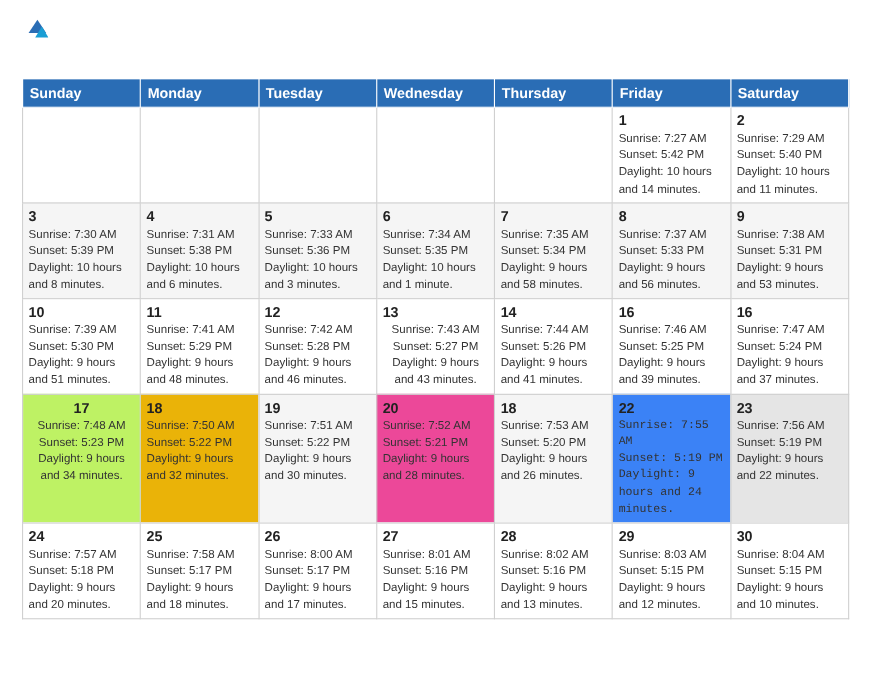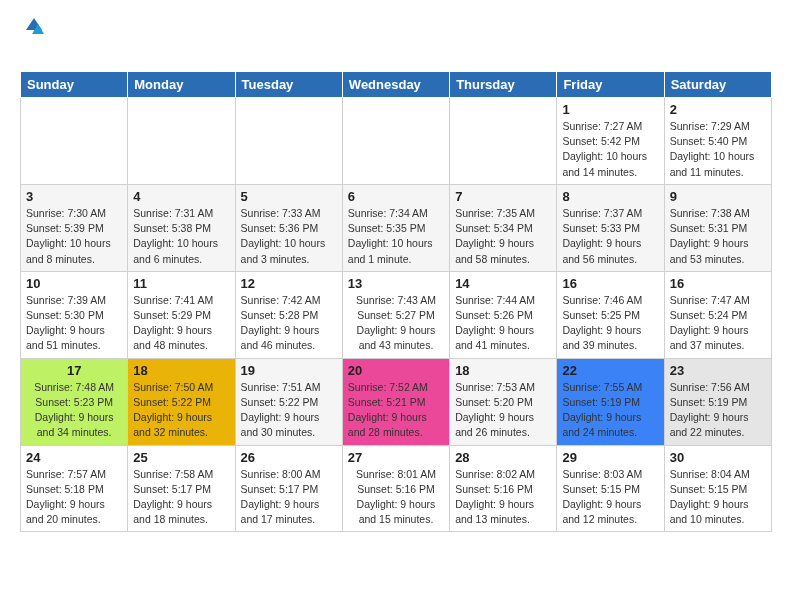--- a/index.html
+++ b/index.html
@@ -267,21 +267,21 @@
 Daylight: 9 hours and 28 minutes.</div>
           </td>
           <td style="background: rgb(245, 245, 245);">
             <span class="day-num">18</span>
             <div class="day-info" style="white-space: pre-line;">Sunrise: 7:53 AM
 Sunset: 5:20 PM
 Daylight: 9 hours and 26 minutes.</div>
           </td>
           <td style="background: #3b82f6;">
             <span class="day-num">22</span>
-            <div class="day-info" style="white-space: pre-line;">Sunrise: 7:55 AM
+            <div class="day-info" style="white-space: pre-line; font-family: Liberation Mono, monospace;">Sunrise: 7:55 AM
 Sunset: 5:19 PM
 Daylight: 9 hours and 24 minutes.</div>
           </td>
           <td style="background: #e5e5e5;">
             <span class="day-num">23</span>
             <div class="day-info" style="white-space: pre-line;">Sunrise: 7:56 AM
 Sunset: 5:19 PM
 Daylight: 9 hours and 22 minutes.</div>
           </td>
         </tr>
@@ -299,21 +299,21 @@
 Daylight: 9 hours and 18 minutes.</div>
           </td>
           <td>
             <span class="day-num">26</span>
             <div class="day-info" style="white-space: pre-line;">Sunrise: 8:00 AM
 Sunset: 5:17 PM
 Daylight: 9 hours and 17 minutes.</div>
           </td>
           <td>
             <span class="day-num">27</span>
-            <div class="day-info" style="white-space: pre-line; text-align: center;">Sunrise: 8:01 AM
+            <div class="day-info" style="white-space: pre-line;">Sunrise: 8:01 AM
 Sunset: 5:16 PM
 Daylight: 9 hours and 15 minutes.</div>
           </td>
           <td>
             <span class="day-num">28</span>
             <div class="day-info" style="white-space: pre-line;">Sunrise: 8:02 AM
 Sunset: 5:16 PM
 Daylight: 9 hours and 13 minutes.</div>
           </td>
           <td>

